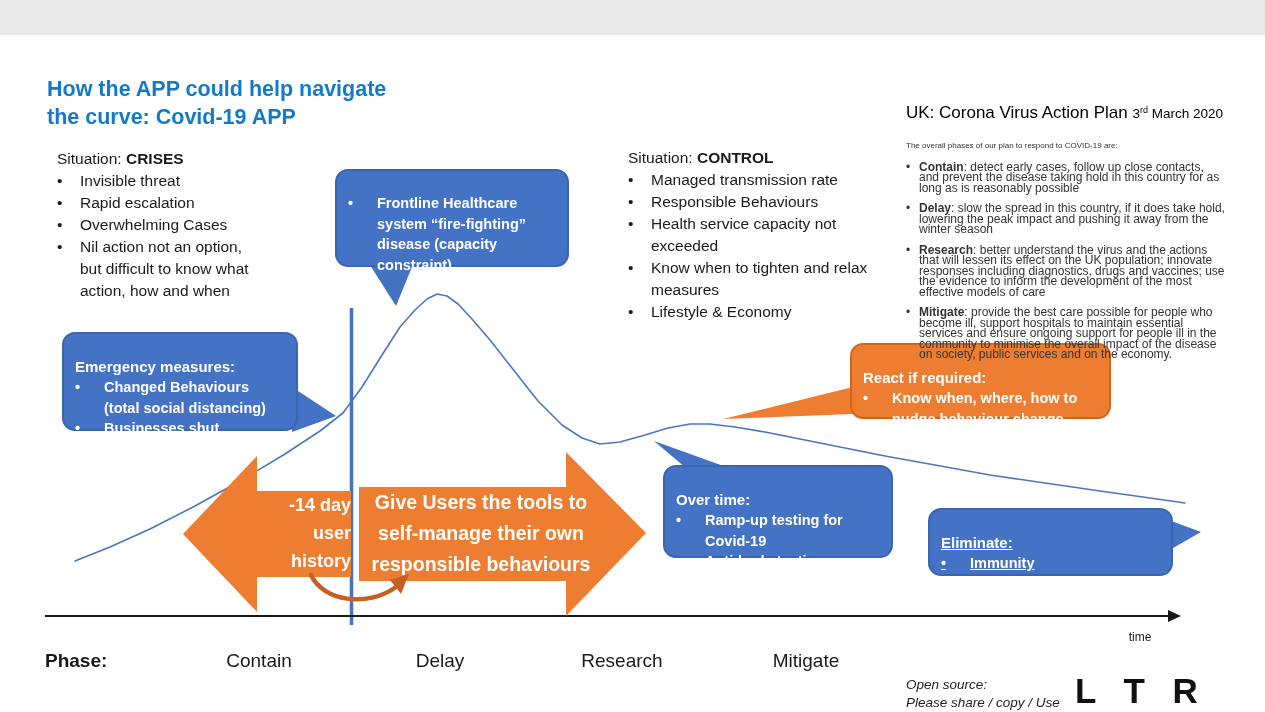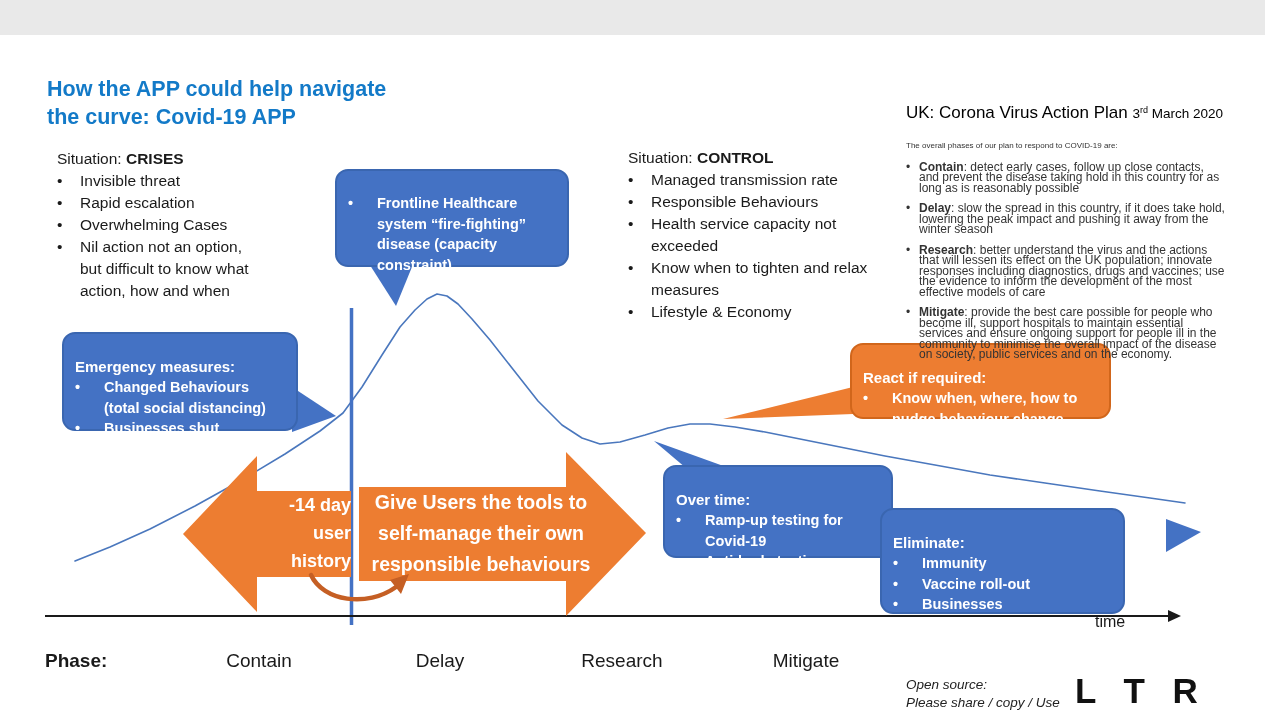--- a/index.html
+++ b/index.html
@@ -53,21 +53,21 @@
   .ap-intro{margin-top:16px;font-size:8px;line-height:11px;color:#333;}
   .ap-list{margin-top:11px;}
   .ap-li{display:flex;font-size:12px;line-height:10.5px;color:#333;margin-bottom:10px;}
   .ap-li .ap-dot{width:13px;flex:none;}
   .ap-li .ap-dot::before{content:"•";}
   .ap-li b{font-weight:bold;}
 
   .phase-lbl{position:absolute;top:614px;font-size:19px;line-height:24px;}
   .phase-lbl.bold{font-weight:bold;}
   .phase-c{width:130px;text-align:center;}
-  .time-lbl{position:absolute;left:1095px;top:578px;width:90px;text-align:left;font-size:16px;}
+  .time-lbl{position:absolute;left:1095px;top:595px;width:90px;text-align:center;font-size:12px;}
 
   .footer-note{
     left:906px;top:641px;width:175px;
     font-style:italic;font-size:13.5px;line-height:18px;color:#222;
   }
   .logo{
     left:1075px;top:634px;width:170px;
     font-size:35px;font-weight:bold;letter-spacing:9px;color:#111;line-height:44px;
   }
   .tagline{left:1077px;top:685px;width:170px;font-size:14px;color:#111;padding-left:19px;}
@@ -180,21 +180,21 @@
     <div class="b-row">
         <span class="b-dot"></span>
         <span>Ramp-up testing for Covid-19</span>
       </div>
     <div class="b-row">
         <span class="b-dot"></span>
         <span>Anti-body testing</span>
       </div>
   </div>
 
-  <div class="callout" style="left:880px;top:473px;width:245px;height:106px;">
+  <div class="callout" style="left:928px;top:473px;width:245px;height:68px;text-decoration:underline;">
     <div class="co-title">Eliminate:</div>
     <div class="b-row">
         <span class="b-dot"></span>
         <span>Immunity</span>
       </div>
     <div class="b-row">
         <span class="b-dot"></span>
         <span>Vaccine roll-out</span>
       </div>
     <div class="b-row">

